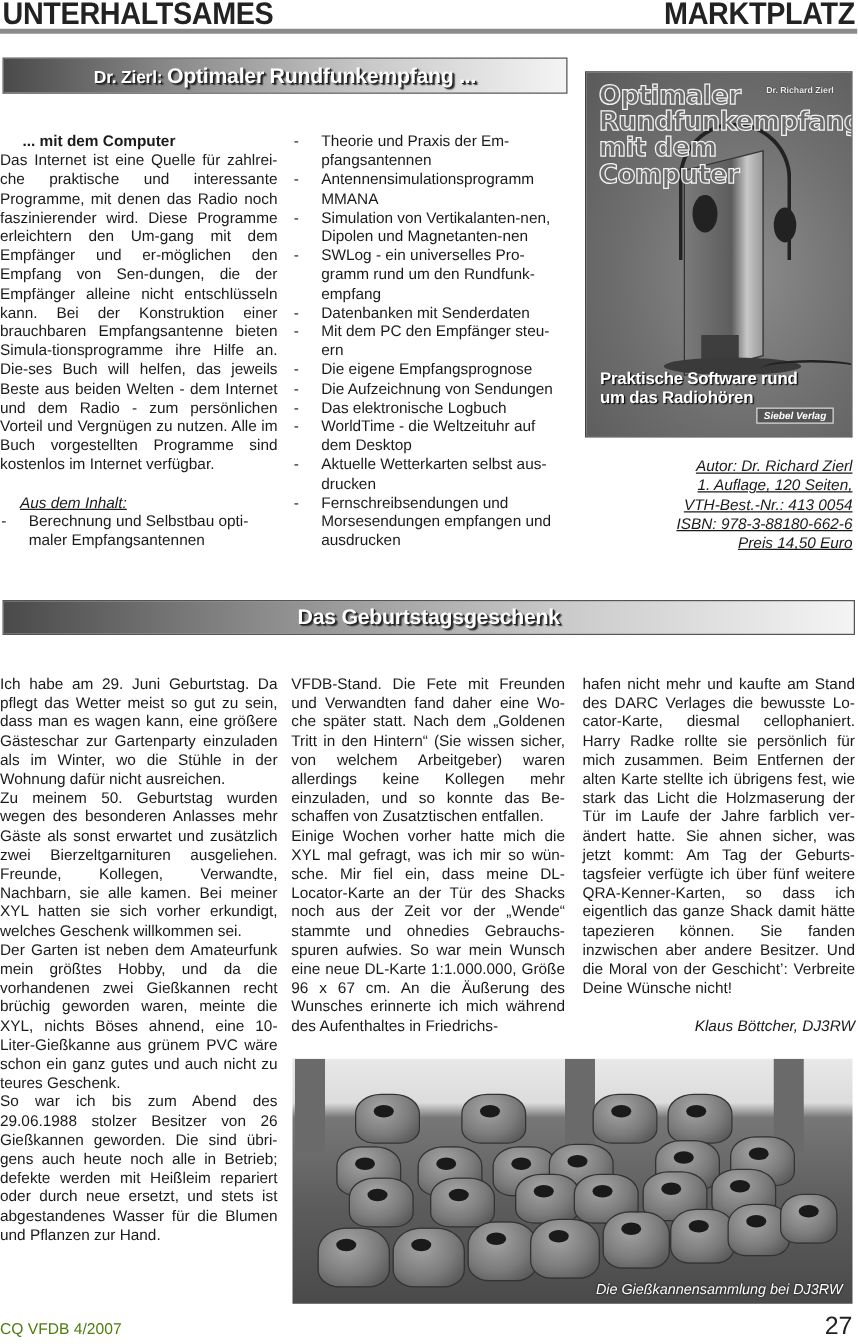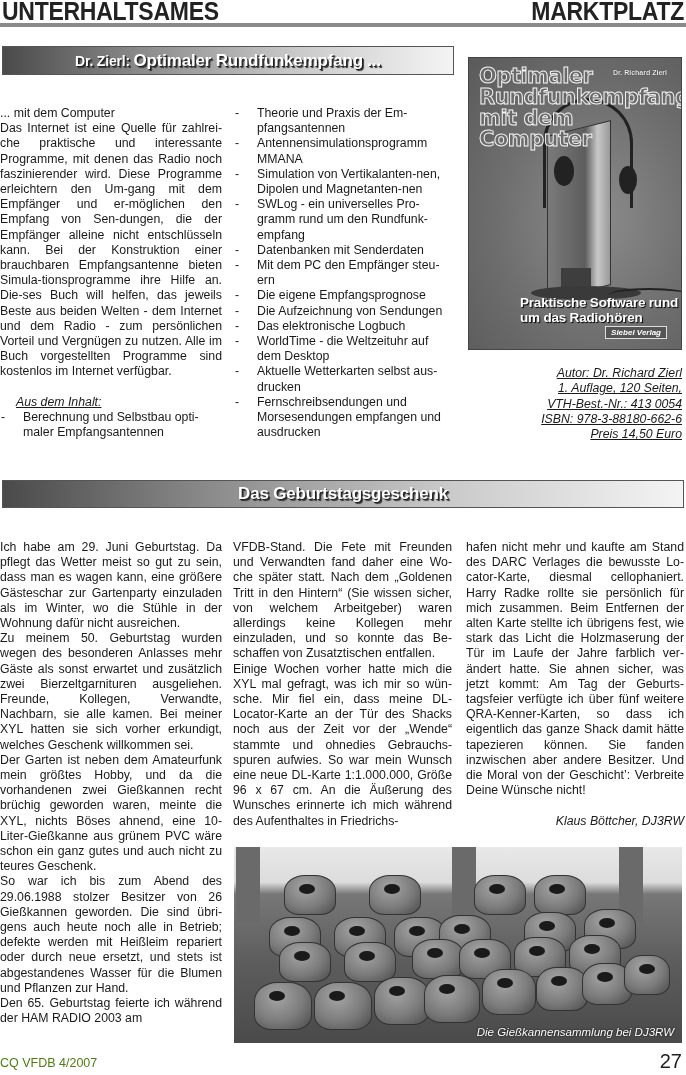--- a/index.html
+++ b/index.html
@@ -26,21 +26,21 @@
       letter-spacing: -0.2px;
     }
     .banner .txt .small { font-size: 14px; }
     .banner .txt .big { font-size: 17px; }
 
     .banner-1 { left: 2px; top: 46px; width: 452px; }
     .banner-2 { left: 2px; top: 480px; width: 682px; height: 28px; }
 
     .col { position: absolute; font-size: 12.3px; line-height: 15.2px; color: #1a1a1a; }
     .col p { text-align: justify; hyphens: manual; }
-    .col .lead { font-weight: normal; }
+    .col .lead { font-weight: bold; padding-left: 18px; }
 
     .col-a { left: 0; top: 106px; width: 222px; }
     .col-b { left: 234px; top: 106px; width: 218px; }
     .list { list-style: none; }
     .list li { position: relative; padding-left: 23px; }
     .list li::before { content: "-"; position: absolute; left: 1px; top: 0; }
 
     .section-label { text-decoration: underline; font-style: italic; margin-top: 15px; margin-left: 16px; }
 
     .cover {
@@ -60,21 +60,21 @@
       transform: skewY(-14deg); border: 1px solid #333;
     }
     .cover .stand { position: absolute; left: 92px; top: 210px; width: 30px; height: 30px; background: #3e3e3e; }
     .cover .base { position: absolute; left: 62px; top: 228px; width: 110px; height: 14px; border-radius: 50%; background: #3a3a3a; }
     .cover .phones { position: absolute; left: 74px; top: 40px; width: 90px; height: 110px; border: 3px solid #222; border-bottom: none; border-radius: 45px 45px 0 0; }
     .cover .cup-l { position: absolute; left: 85px; top: 98px; width: 20px; height: 30px; border-radius: 50%; background: #222; }
     .cover .cup-r { position: absolute; left: 150px; top: 108px; width: 18px; height: 28px; border-radius: 50%; background: #222; }
     .cover .cable { position: absolute; left: 140px; top: 230px; width: 80px; height: 14px; border-top: 2px solid #222; border-radius: 50% 50% 0 0; }
     .cover .subtitle {
       position: absolute; left: 11px; top: 237px; font-size: 13.5px; line-height: 15px; font-weight: bold;
-      color: #fff; text-shadow: 1px 1px 1px #000; letter-spacing: -0.2px; margin-left: 40px;
+      color: #fff; text-shadow: 1px 1px 1px #000; letter-spacing: -0.2px;
     }
     .cover .publisher {
       position: absolute; right: 14px; bottom: 10px; font-size: 8px; font-weight: bold; font-style: italic;
       color: #fff; border: 1px solid #ddd; background: #555; padding: 1px 5px;
     }
 
     .book-meta { position: absolute; right: 4px; top: 366px; width: 240px; text-align: right; font-style: italic; font-size: 12.3px; line-height: 15.3px; text-decoration: underline; }
 
     .col-c { left: 0; top: 540px; width: 222px; }
     .col-d { left: 233px; top: 540px; width: 219px; }
@@ -173,21 +173,20 @@
 
 <div class="banner banner-2">
   <span class="txt big" style="font-size:17px">Das Geburtstagsgeschenk</span>
 </div>
 
 <div class="col col-c">
   <p>Ich habe am 29. Juni Geburtstag. Da pflegt das Wetter meist so gut zu sein, dass man es wagen kann, eine größe­re Gästeschar zur Gartenparty einzu­laden als im Winter, wo die Stühle in der Wohnung dafür nicht ausreichen.</p>
   <p>Zu meinem 50. Geburtstag wurden wegen des besonderen Anlasses mehr Gäste als sonst erwartet und zu­sätzlich zwei Bierzeltgarnituren aus­geliehen. Freunde, Kollegen, Ver­wandte, Nachbarn, sie alle kamen. Bei meiner XYL hatten sie sich vorher erkundigt, welches Geschenk will­kommen sei.</p>
   <p>Der Garten ist neben dem Amateur­funk mein größtes Hobby, und da die vorhandenen zwei Gießkannen recht brüchig geworden waren, meinte die XYL, nichts Böses ahnend, eine 10-Liter-Gießkanne aus grünem PVC wäre schon ein ganz gutes und auch nicht zu teures Geschenk.</p>
   <p>So war ich bis zum Abend des 29.06.1988 stolzer Besitzer von 26 Gießkannen geworden. Die sind übri­gens auch heute noch alle in Betrieb; defekte werden mit Heißleim repariert oder durch neue ersetzt, und stets ist abgestandenes Wasser für die Blu­men und Pflanzen zur Hand.</p>
-  <p>Den 65. Geburtstag feierte ich wäh­rend der HAM RADIO 2003 am</p>
 </div>
 
 <div class="col col-d">
   <p>VFDB-Stand. Die Fete mit Freunden und Verwandten fand daher eine Wo­che später statt. Nach dem „Goldenen Tritt in den Hintern“ (Sie wissen si­cher, von welchem Arbeitgeber) wa­ren allerdings keine Kollegen mehr einzuladen, und so konnte das Be­schaffen von Zusatztischen entfallen.</p>
   <p>Einige Wochen vorher hatte mich die XYL mal gefragt, was ich mir so wün­sche. Mir fiel ein, dass meine DL-Locator-Karte an der Tür des Shacks noch aus der Zeit vor der „Wende“ stammte und ohnedies Gebrauchs­spuren aufwies. So war mein Wunsch eine neue DL-Karte 1:1.000.000, Größe 96 x 67 cm. An die Äußerung des Wunsches erinnerte ich mich wäh­rend des Aufenthaltes in Friedrichs-</p>
 </div>
 
 <div class="col col-e">
   <p>hafen nicht mehr und kaufte am Stand des DARC Verlages die bewusste Lo­cator-Karte, diesmal cellophaniert. Harry Radke rollte sie persönlich für mich zusammen. Beim Entfernen der alten Karte stellte ich übrigens fest, wie stark das Licht die Holzmaserung der Tür im Laufe der Jahre farblich ver­ändert hatte. Sie ahnen sicher, was jetzt kommt: Am Tag der Geburts­tagsfeier verfügte ich über fünf weite­re QRA-Kenner-Karten, so dass ich eigentlich das ganze Shack damit hätte tapezieren können. Sie fanden inzwischen aber andere Besitzer. Und die Moral von der Geschicht’: Verbrei­te Deine Wünsche nicht!</p>
   <div class="signature">Klaus Böttcher, DJ3RW</div>

